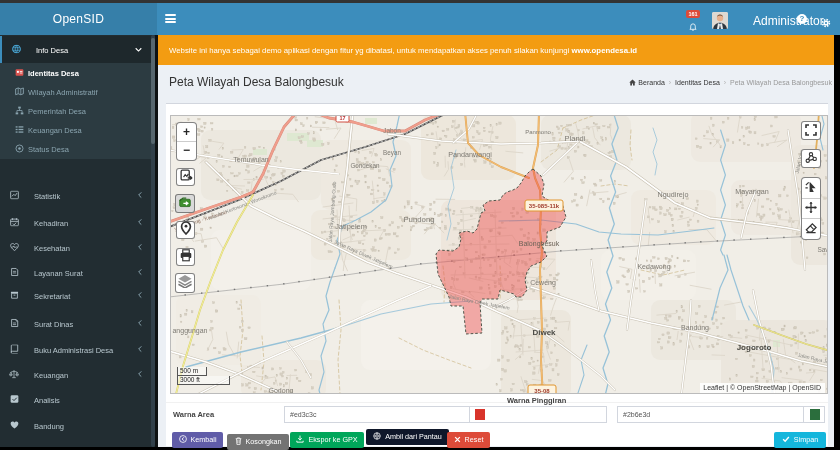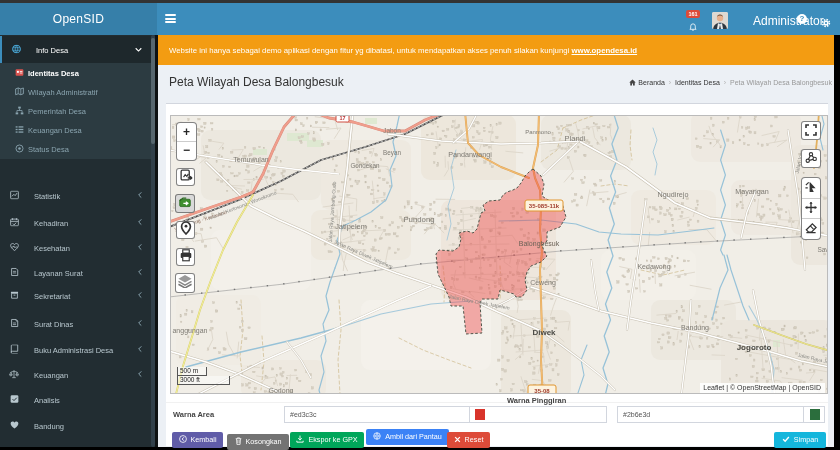--- a/index.html
+++ b/index.html
@@ -224,21 +224,21 @@
           <path d="M7 12.5C3 9.5 1 7 1 4.6 1 2.8 2.4 1.5 4 1.5c1.2 0 2.4.7 3 1.8.6-1.1 1.8-1.8 3-1.8 1.6 0 3 1.3 3 3.1 0 2.4-2 4.9-6 7.9z" fill="#b8c7ce"></path>
         </svg></span>
       <span class="tx">Bandung</span>
     </div>
 </div>
 <div class="abs" id="sbscroll"></div>
 <div class="abs" style="left:151px;top:38px;width:4px;height:106px;background:#57676f;border-radius:2px;"></div>
 <div class="abs" id="sbedge"></div>
 <div class="abs" id="content">
   <div class="abs" id="banner">
-      <span>Website ini hanya sebagai demo aplikasi dengan fitur yg dibatasi, untuk mendapatkan akses penuh silakan kunjungi <b style="text-decoration:underline">www.opendesa.id</b></span>
+      <span>Website ini hanya sebagai demo aplikasi dengan fitur yg dibatasi, untuk mendapatkan akses penuh silakan kunjungi <b style="">www.opendesa.id</b></span>
     </div>
   <div class="abs" id="pagehead">Peta Wilayah Desa Balongbesuk</div>
   <div class="abs" id="crumb"><svg width="7" height="7" viewBox="0 0 14 14" style="vertical-align:-1px">
         <path d="M7 1L0.5 7h2v6h3.5V9h2v4h3.5V7h2z" fill="#444"></path>
       </svg> Beranda <span class="sep">›</span> Identitas Desa <span class="sep">›</span> <span class="dim">Peta Wilayah Desa Balongbesuk</span></div>
   <div class="abs" id="panel">
     <div class="abs" id="mapwrap">
       <svg width="656" height="277" viewBox="170 116 656 277" style="position:absolute;left:0;top:0" font-family="Liberation Sans, sans-serif">
           <rect x="170" y="116" width="656" height="279" fill="#f1eee7"></rect>
           <rect x="200" y="130" width="120" height="70" rx="9" fill="#ece8df"></rect>
@@ -1751,21 +1751,21 @@
           </svg></span>Kembali</div>
       <div class="btn" style="left:61px;top:330px;width:62px;background:#737373"><span style="display:inline-block;vertical-align:-1px;margin-right:4px"><svg width="7" height="8" viewBox="0 0 12 14">
             <path d="M1 3h10M4 3V1.5h4V3" fill="none" stroke="#fff" stroke-width="1.3"></path>
             <path d="M2.5 3l.7 10h5.6l.7-10" fill="none" stroke="#fff" stroke-width="1.3"></path>
             <path d="M4.7 5v6M7.3 5v6" stroke="#fff" stroke-width="1.1"></path>
           </svg></span>Kosongkan</div>
       <div class="btn" style="left:124px;top:328px;width:74px;background:#00a65a"><span style="display:inline-block;vertical-align:-1px;margin-right:4px"><svg width="8" height="8" viewBox="0 0 14 14">
             <path d="M7 1v7M4 5.5L7 9l3-3.5" fill="none" stroke="#fff" stroke-width="1.6"></path>
             <path d="M1.5 10v2.5h11V10" fill="none" stroke="#fff" stroke-width="1.6"></path>
           </svg></span>Ekspor ke GPX</div>
-      <div class="btn" style="left:200px;top:325px;width:83px;background:#3b82f6"><span style="display:inline-block;vertical-align:-1px;margin-right:4px"><svg width="8" height="8" viewBox="0 0 14 14">
+      <div class="btn" style="left:200px;top:325px;width:83px;background:#0f172a"><span style="display:inline-block;vertical-align:-1px;margin-right:4px"><svg width="8" height="8" viewBox="0 0 14 14">
             <circle cx="7" cy="7" r="5.7" fill="none" stroke="#fff" stroke-width="1.3"></circle>
             <path d="M1.3 7h11.4M7 1.3a9 9 0 010 11.4M7 1.3a9 9 0 000 11.4" fill="none" stroke="#fff" stroke-width="1.1"></path>
           </svg></span>Ambil dari Pantau</div>
       <div class="btn" style="left:281px;top:328px;width:43px;background:#dd4b39"><span style="display:inline-block;vertical-align:-1px;margin-right:4px"><svg width="7" height="7" viewBox="0 0 12 12">
             <path d="M2 2l8 8M10 2l-8 8" stroke="#fff" stroke-width="2.2"></path>
           </svg></span>Reset</div>
       <div class="btn" style="left:608px;top:328px;width:52px;background:#14b6dc"><span style="display:inline-block;vertical-align:-1px;margin-right:4px"><svg width="8" height="8" viewBox="0 0 14 14">
             <path d="M2 7.5l3.5 3.5L12 3.5" fill="none" stroke="#fff" stroke-width="2.4"></path>
           </svg></span>Simpan</div>
   </div>

